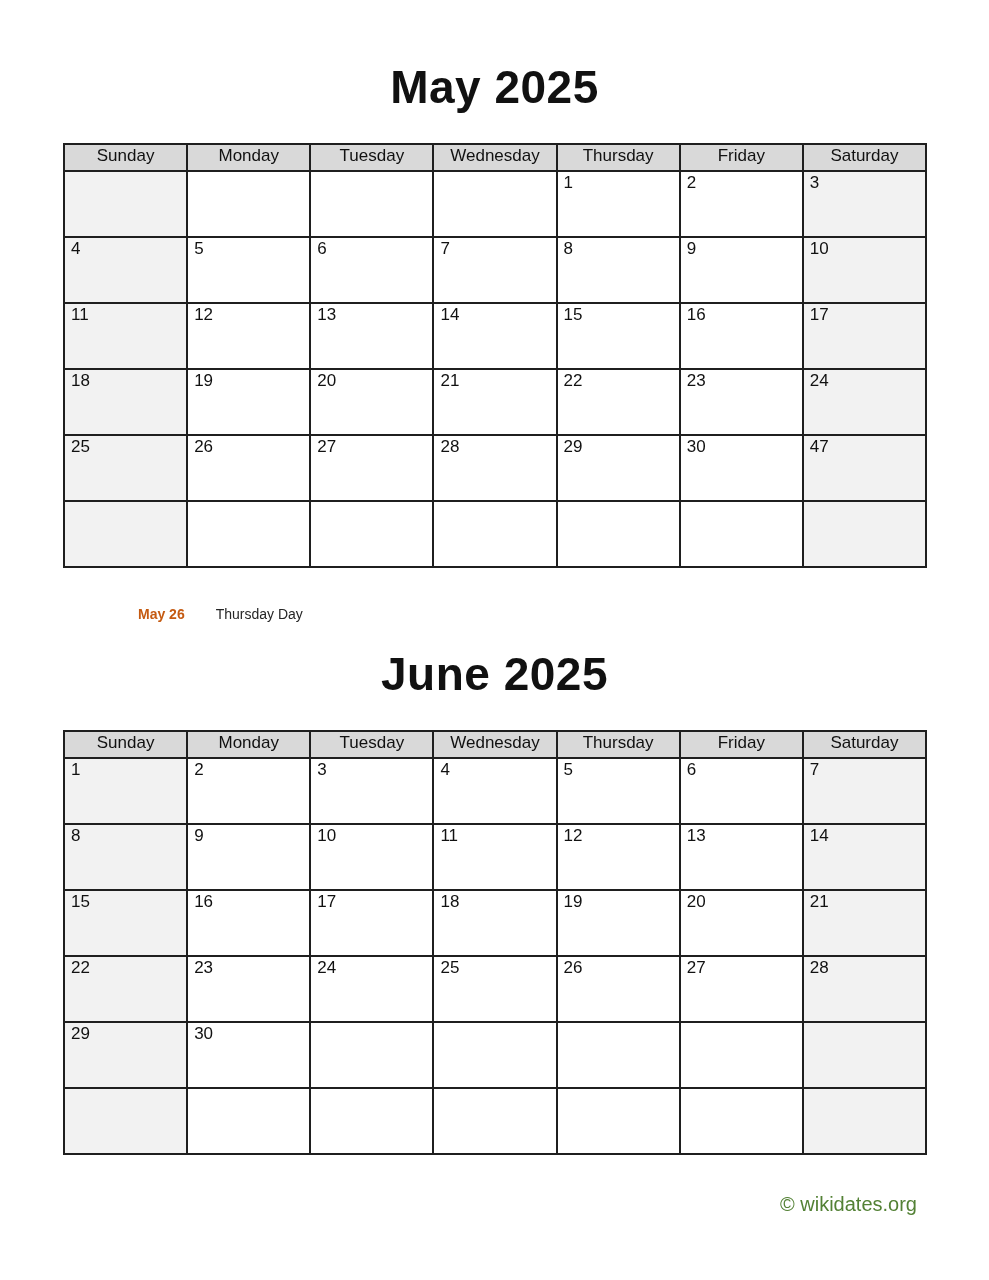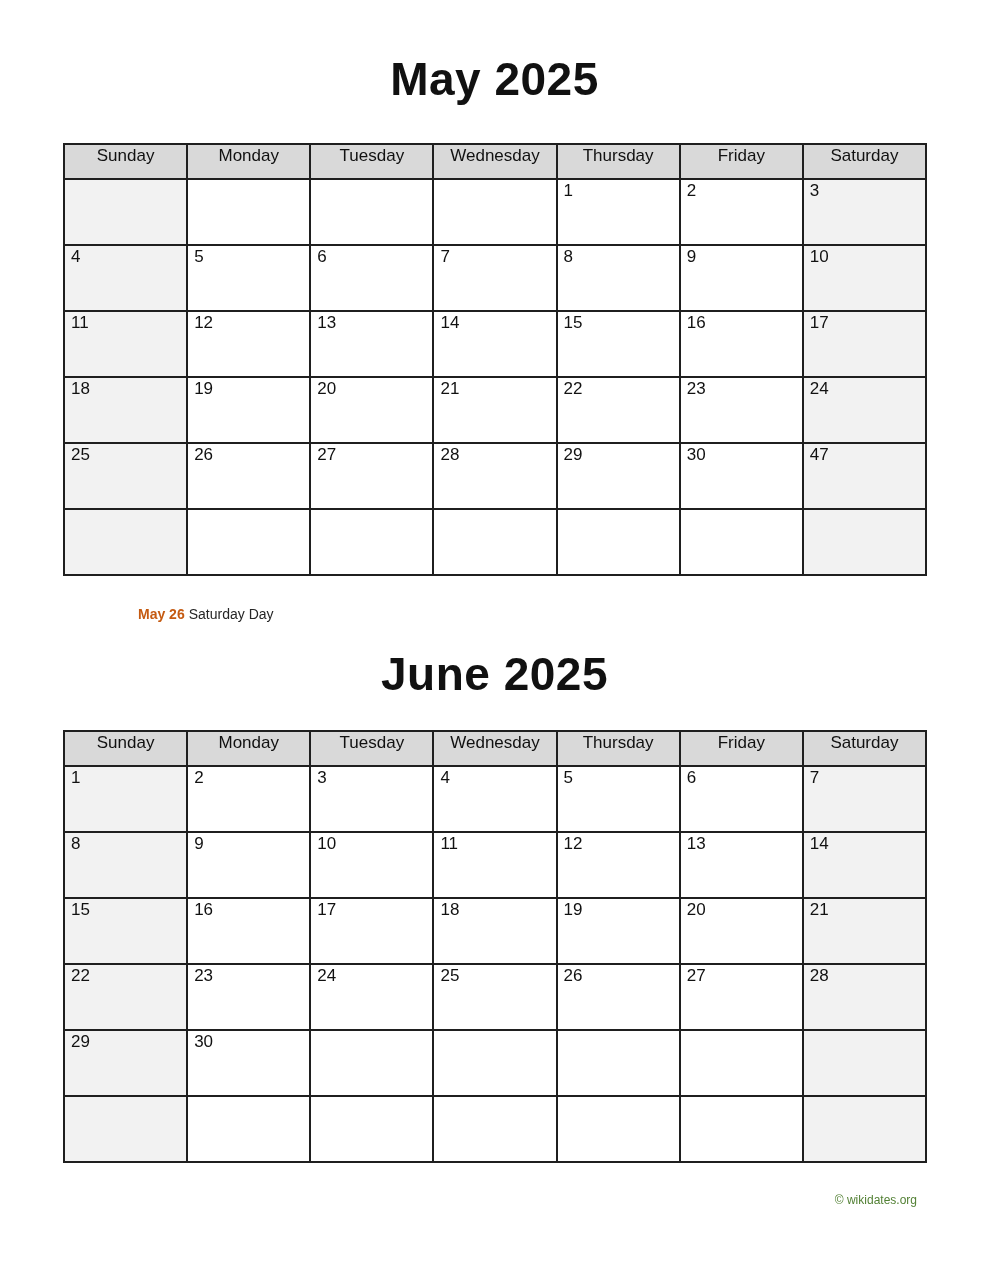--- a/index.html
+++ b/index.html
@@ -29,75 +29,75 @@
     position: absolute;
     left: 0;
     width: 100%;
     margin: 0;
     text-align: center;
     font-size: 46px;
     font-weight: bold;
     letter-spacing: 0.5px;
     color: #111111;
   }
-  .month-title.may  { top: 52px; }
+  .month-title.may  { top: 60px; }
   .month-title.june { top: 647px; text-align: center; }
   .cal-table {
     position: absolute;
     left: 63px;
     width: 864px;
     border-collapse: collapse;
     table-layout: fixed;
     border: 2px solid var(--border-color);
   }
   .cal-table.may  { top: 143px; }
   .cal-table.june { top: 730px; }
   .cal-table th {
     height: 22px;
     background: var(--header-bg);
     border: 2px solid var(--border-color);
     font-size: 17px;
     font-weight: normal;
     text-align: center;
-    padding: 1px 0 12px 0;
+    padding: 1px 0 4px 0;
     color: #111111;
   }
   .cal-table td {
     height: 66px;
     border: 2px solid var(--border-color);
     vertical-align: top;
     text-align: left;
     font-size: 17px;
     padding: 1px 0 0 6px;
     background: #ffffff;
     color: #111111;
   }
   .cal-table td.weekend { background: var(--weekend-bg); }
   .holiday-note {
     position: absolute;
     left: 138px;
     top: 606px;
     display: flex;
     align-items: baseline;
-    gap: 4px;
+    gap: 31px;
     font-size: 14px;
   }
   .holiday-date {
     color: var(--holiday-accent);
     font-weight: bold;
   }
   .holiday-name {
     color: #262626;
     font-weight: normal;
   }
   .credit {
     position: absolute;
     right: 72px;
     top: 1193px;
-    font-size: 12px;
+    font-size: 20px;
     color: var(--credit-green);
   }
 </style>
 </head>
 <body>
 
 <div class="page">
 
   <h1 class="month-title may">May 2025</h1>
 
@@ -166,21 +166,21 @@
           <td></td>
           <td></td>
           <td></td>
           <td class="weekend"></td>
         </tr>
       </tbody>
   </table>
 
   <div class="holiday-note">
     <span class="holiday-date">May 26</span>
-    <span class="holiday-name">Saturday Day</span>
+    <span class="holiday-name">Thursday Day</span>
   </div>
 
   <h1 class="month-title june">June 2025</h1>
 
   <table class="cal-table june">
     <thead>
         <tr>
           <th>Sunday</th>
           <th>Monday</th>
           <th>Tuesday</th>

